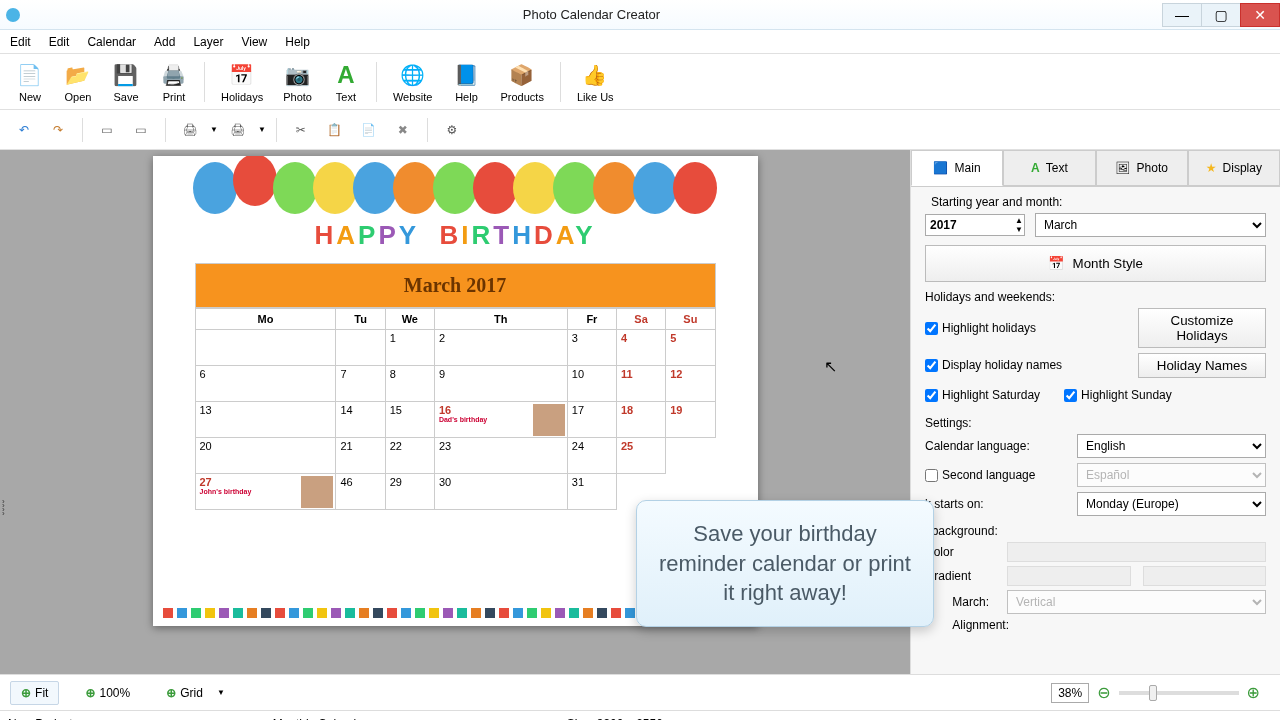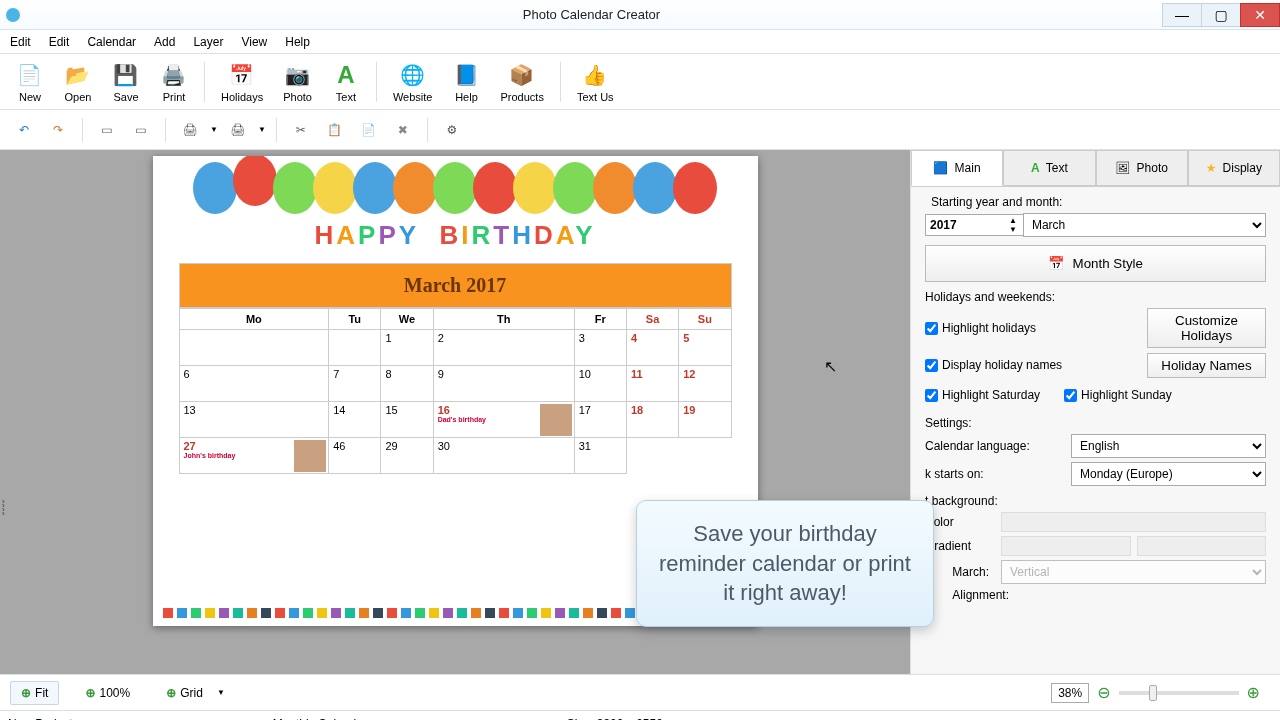--- a/index.html
+++ b/index.html
@@ -22,42 +22,42 @@
 .sep2 { width: 1px; height: 24px; background: #ddd; margin: 0 4px; }
 .main { display: flex; height: 524px; }
 .canvas-area { flex: 1; background: #a8a8a8; position: relative; display: flex; justify-content: center; padding-top: 6px; }
 .page { width: 605px; height: 470px; background: #fff; box-shadow: 0 2px 8px rgba(0,0,0,.4); position: relative; overflow: hidden; }
 .balloons { height: 72px; display: flex; justify-content: center; gap: -6px; padding-top: 6px; }
 .balloon { width: 44px; height: 52px; border-radius: 50%; position: relative; display: inline-block; margin: 0 -2px; }
 .hb-title { text-align: center; font-size: 26px; font-weight: bold; letter-spacing: 3px; margin-top: -8px; font-family: Arial Black, sans-serif; }
 .hb-title span:nth-child(1){color:#e74c3c}.hb-title span:nth-child(2){color:#f39c12}.hb-title span:nth-child(3){color:#2ecc71}.hb-title span:nth-child(4){color:#9b59b6}.hb-title span:nth-child(5){color:#3498db}
 .hb-title span:nth-child(6){color:#e74c3c}.hb-title span:nth-child(7){color:#f39c12}.hb-title span:nth-child(8){color:#2ecc71}.hb-title span:nth-child(9){color:#9b59b6}.hb-title span:nth-child(10){color:#3498db}
 .hb-title span:nth-child(11){color:#e74c3c}.hb-title span:nth-child(12){color:#f39c12}.hb-title span:nth-child(13){color:#2ecc71}
-.cal-wrap { margin: 12px 26px 0; }
+.cal-wrap { margin: 12px 42px 0; }
 .cal-header { background: #f7931e; text-align: center; color: #6b3400; font-size: 20px; font-weight: bold; padding: 10px 0; font-family: Georgia, serif; border: 1px solid #ccc; }
 .cal-table { width: 100%; border-collapse: collapse; font-size: 11px; }
 .cal-table th { background: #fff; font-weight: bold; padding: 4px 0; border: 1px solid #ccc; }
 .cal-table td { border: 1px solid #ccc; height: 36px; vertical-align: top; padding: 2px 4px; text-align: left; position: relative; }
 .cal-table td.weekend { color: #c0392b; font-weight: bold; }
 .cal-table td.highlight { color: #c0392b; font-weight: bold; }
 .cal-note { font-size: 7px; color: #c03; display: block; }
 .cal-photo { position: absolute; width: 32px; height: 32px; background: #c9a080; top: 2px; right: 2px; }
 .dots-row { position: absolute; bottom: 8px; left: 10px; right: 10px; display: flex; gap: 4px; }
 .dots-row div { width: 10px; height: 10px; }
 .side-panel { width: 370px; background: #f7f7f7; border-left: 1px solid #ddd; padding: 0; overflow: hidden; }
 .tabs { display: flex; border-bottom: 1px solid #ccc; background: #f7f7f7; }
 .tab { flex: 1; padding: 10px 4px; text-align: center; font-size: 12px; display: flex; align-items: center; justify-content: center; gap: 6px; border: 1px solid #ccc; background: #eee; cursor: default; }
 .tab.active { background: #fff; border-bottom: 1px solid #fff; }
 .panel-body { padding: 8px 14px; font-size: 12px; }
-.row { display: flex; align-items: center; gap: 6px; margin: 4px 0; }
+.row { display: flex; align-items: center; gap: 12px; margin: 4px 0; }
 .panel-body select, .panel-body input[type=text] { border: 1px solid #aaa; padding: 3px 4px; font-size: 12px; background: #fff; }
 .year-input { width: 100px; padding: 4px; border: 1px solid #888; font-size: 15px; font-weight: bold; }
 .month-select { flex: 1; padding: 4px; border: 1px solid #888; font-size: 14px; }
 .wide-btn { width: 100%; padding: 10px; background: linear-gradient(#fff,#eee); border: 1px solid #bbb; cursor: default; display: flex; align-items: center; justify-content: center; gap: 8px; margin: 8px 0; }
-.sm-btn { padding: 4px 10px; background: linear-gradient(#fff,#eee); border: 1px solid #bbb; cursor: default; width: 119px; text-align: center; }
+.sm-btn { padding: 4px 10px; background: linear-gradient(#fff,#eee); border: 1px solid #bbb; cursor: default; width: 128px; text-align: center; }
 .section-label { font-size: 12px; margin: 8px 0 4px; }
 .chk-row { display: flex; align-items: center; gap: 4px; margin: 6px 0; }
 .statusbar-tools { height: 36px; border-top: 1px solid #ddd; display: flex; align-items: center; padding: 0 10px; gap: 16px; position: relative; }
 .status-item { display: flex; align-items: center; gap: 4px; padding: 4px 10px; }
 .status-item.boxed { border: 1px solid #c6d6e6; background: #f2f8fd; border-radius: 2px; }
 .bottom-status { height: 26px; border-top: 1px solid #ddd; display: flex; align-items: center; padding: 0 8px; font-size: 12px; gap: 200px; }
 .tooltip-bubble { position: absolute; left: 636px; top: 500px; width: 298px; background: linear-gradient(#f4fbff,#e0f0fa); border: 1px solid #b3d1e5; border-radius: 10px; padding: 18px 16px; font-size: 22px; color: #4a5a66; text-align: center; box-shadow: 0 4px 12px rgba(0,0,0,.2); line-height: 1.35; }
 .cursor-arrow { position: absolute; left: 824px; top: 357px; font-size: 16px; color: #000; pointer-events: none; }
 .plus-ico{color:#3b9b3b;font-weight:bold}
 .ruler-handle { position: absolute; left: 2px; top: 350px; font-size: 8px; color: #333; line-height: 4px; letter-spacing: -1px; }
@@ -124,21 +124,21 @@
       <div class="ico">📘</div>
       <div class="lbl">Help</div>
     </div>
   <div class="tool-btn">
       <div class="ico">📦</div>
       <div class="lbl">Products</div>
     </div>
   <div class="sep"></div>
   <div class="tool-btn">
       <div class="ico">👍</div>
-      <div class="lbl">Text Us</div>
+      <div class="lbl">Like Us</div>
     </div>
 </div>
 
 <div class="secondbar">
   <div class="sbtn" style="color:#2b7cd3">↶</div>
   <div class="sbtn" style="color:#c47a2b">↷</div>
   <div class="sep2"></div>
   <div class="sbtn">▭</div>
   <div class="sbtn">▭</div>
   <div class="sep2"></div>
@@ -212,20 +212,29 @@
               <tr>
                 <td>13</td>
                 <td>14</td>
                 <td>15</td>
                 <td class="highlight">16<span class="cal-note">Dad's birthday</span><div class="cal-photo"></div></td>
                 <td>17</td>
                 <td class="weekend">18</td>
                 <td class="weekend">19</td>
               </tr>
               <tr>
+                <td>20</td>
+                <td>21</td>
+                <td>22</td>
+                <td>23</td>
+                <td>24</td>
+                <td class="weekend">25</td>
+                <td style="border: none;"></td>
+              </tr>
+              <tr>
                 <td class="highlight">27<span class="cal-note">John's birthday</span><div class="cal-photo"></div></td>
                 <td>46</td>
                 <td>29</td>
                 <td>30</td>
                 <td>31</td>
                 <td style="border: none;"></td>
                 <td style="border: none;"></td>
               </tr>
             </tbody>
         </table>
@@ -338,20 +347,27 @@
             <span>Highlight Sunday</span>
           </div>
       </div>
 
       <div class="section-label">Settings:</div>
       <div class="row">
           <span style="width:140px">Calendar language:</span>
         <select style="flex:1"><option>English</option></select>
         </div>
       <div class="row">
+          <div class="chk-row" style="width:140px">
+            <input type="checkbox" style="">
+            <span>Second language</span>
+          </div>
+        <select style="flex:1;color:#999" disabled=""><option>Español</option></select>
+        </div>
+      <div class="row">
           <span style="width:140px">k starts on:</span>
         <select style="flex:1"><option>Monday (Europe)</option></select>
         </div>
 
       <div class="section-label">t background:</div>
       <div class="row">
           <span style="width:70px">Color</span>
           <div style="flex:1;height:20px;background:#eee;border:1px solid #ddd"></div>
         </div>
       <div class="row">

